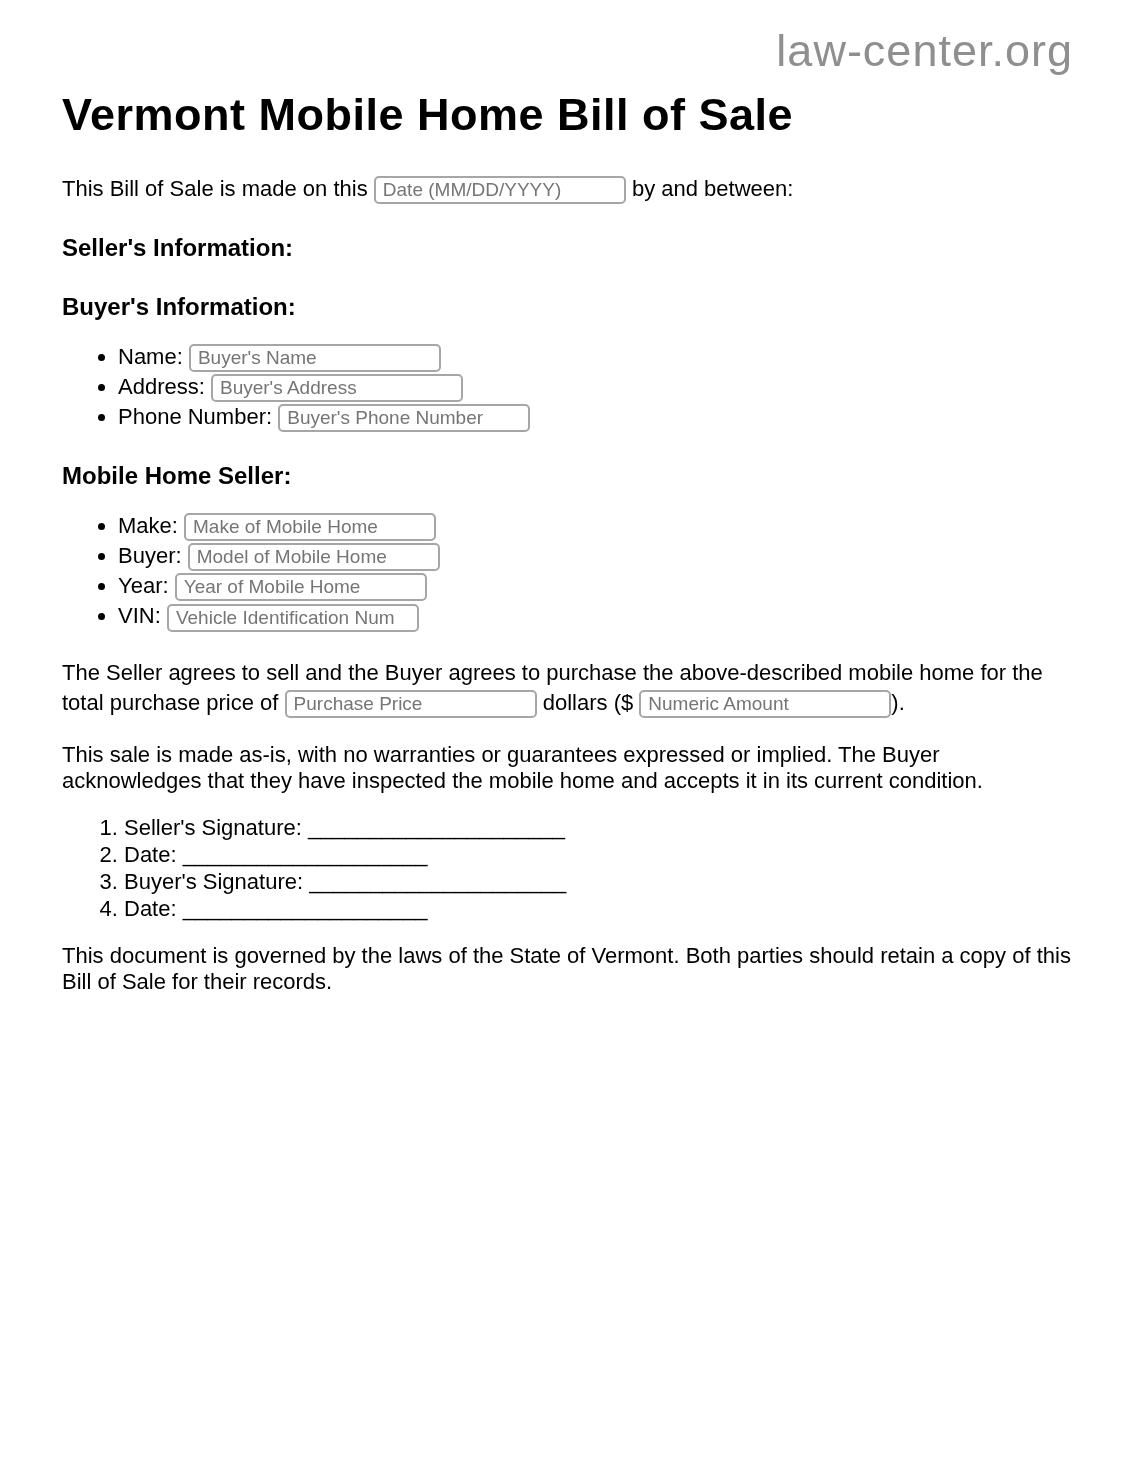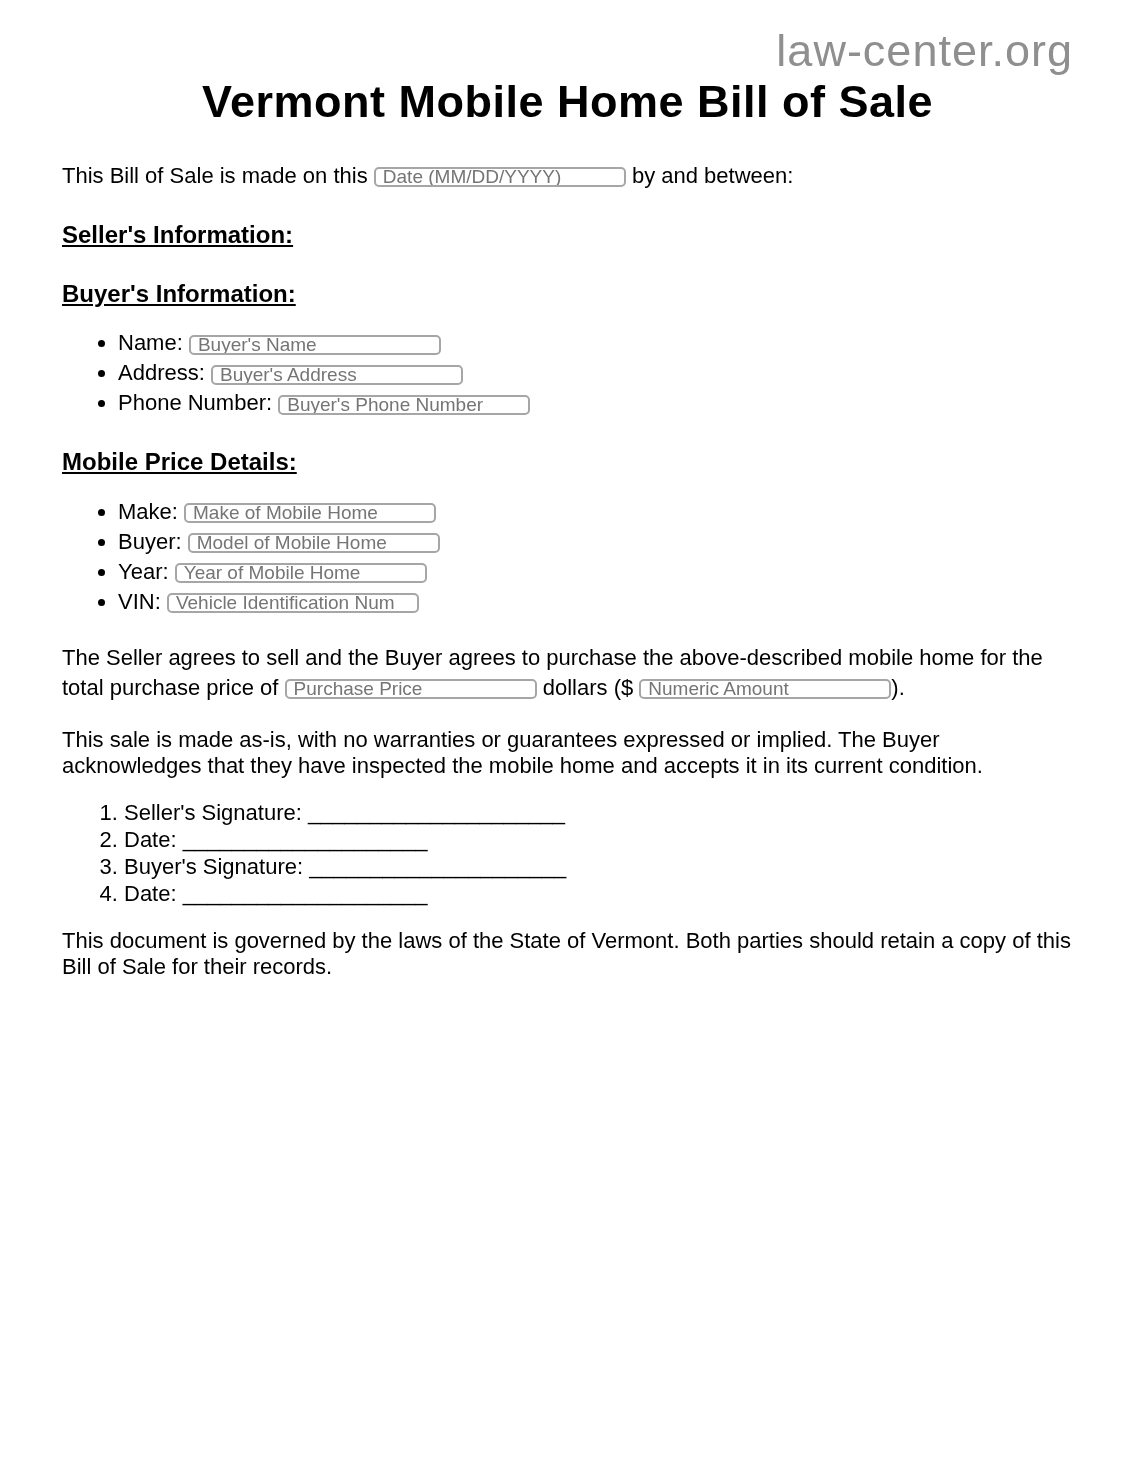--- a/index.html
+++ b/index.html
@@ -19,48 +19,46 @@
   .brand {
     text-align: right;
     font-family: Liberation Sans, sans-serif;
     font-size: 45px;
     line-height: 1.1;
     color: #8f8f8f;
     letter-spacing: 1px;
     white-space: nowrap;
   }
   h1.doc-title {
-    margin: 2px 0 0 0;
+    margin: 15px 0 0 0;
     font-size: 45px;
     line-height: 1.05;
     font-weight: bold;
     letter-spacing: 0.5px;
-    text-align: center;
   }
   p { margin: 0; line-height: 26px; }
   .intro-line { margin-top: 36px; line-height: 30px; }
   h3.section-heading {
     font-size: 24px;
     font-weight: bold;
     margin: 30px 0 0 0;
     line-height: 1.2;
-    text-decoration: underline;
   }
   ul.field-list {
     margin: 20px 0 0 0;
     padding: 0 0 0 56px;
     list-style-type: disc;
   }
   ul.field-list li {
     line-height: 30px;
     white-space: nowrap;
   }
   input.fill {
     width: 252px;
-    height: 20px;
+    height: 28px;
     border: 2px solid #a6a6a6;
     border-radius: 5px;
     padding: 0 7px;
     font-family: "Liberation Sans", sans-serif;
     font-size: 19px;
     color: #8b5cf6;
     background: #ffffff;
     vertical-align: middle;
     margin: 0;
     outline: none;
@@ -89,21 +87,21 @@
 
   <h3 class="section-heading">Seller's Information:</h3>
 
   <h3 class="section-heading">Buyer's Information:</h3>
   <ul class="field-list">
     <li><span>Name:</span> <input class="fill" type="text" placeholder="Buyer's Name" style=""></li>
     <li><span>Address:</span> <input class="fill" type="text" placeholder="Buyer's Address" style=""></li>
     <li><span>Phone Number:</span> <input class="fill" type="text" placeholder="Buyer's Phone Number" style=""></li>
   </ul>
 
-  <h3 class="section-heading">Mobile Price Details:</h3>
+  <h3 class="section-heading">Mobile Home Seller:</h3>
   <ul class="field-list">
     <li><span>Make:</span> <input class="fill" type="text" placeholder="Make of Mobile Home" style=""></li>
     <li><span>Buyer:</span> <input class="fill" type="text" placeholder="Model of Mobile Home" style=""></li>
     <li><span>Year:</span> <input class="fill" type="text" placeholder="Year of Mobile Home" style=""></li>
     <li><span>VIN:</span> <input class="fill" type="text" placeholder="Vehicle Identification Num" style=""></li>
   </ul>
 
   <p class="price-paragraph"><span>The Seller agrees to sell and the Buyer agrees to purchase the above-described mobile home for the total purchase price of</span> <input class="fill" type="text" placeholder="Purchase Price" style=""> <span>dollars ($</span> <input class="fill" type="text" placeholder="Numeric Amount" style=""><span>).</span></p>
 
   <p class="asis-paragraph">This sale is made as-is, with no warranties or guarantees expressed or implied. The Buyer acknowledges that they have inspected the mobile home and accepts it in its current condition.</p>

